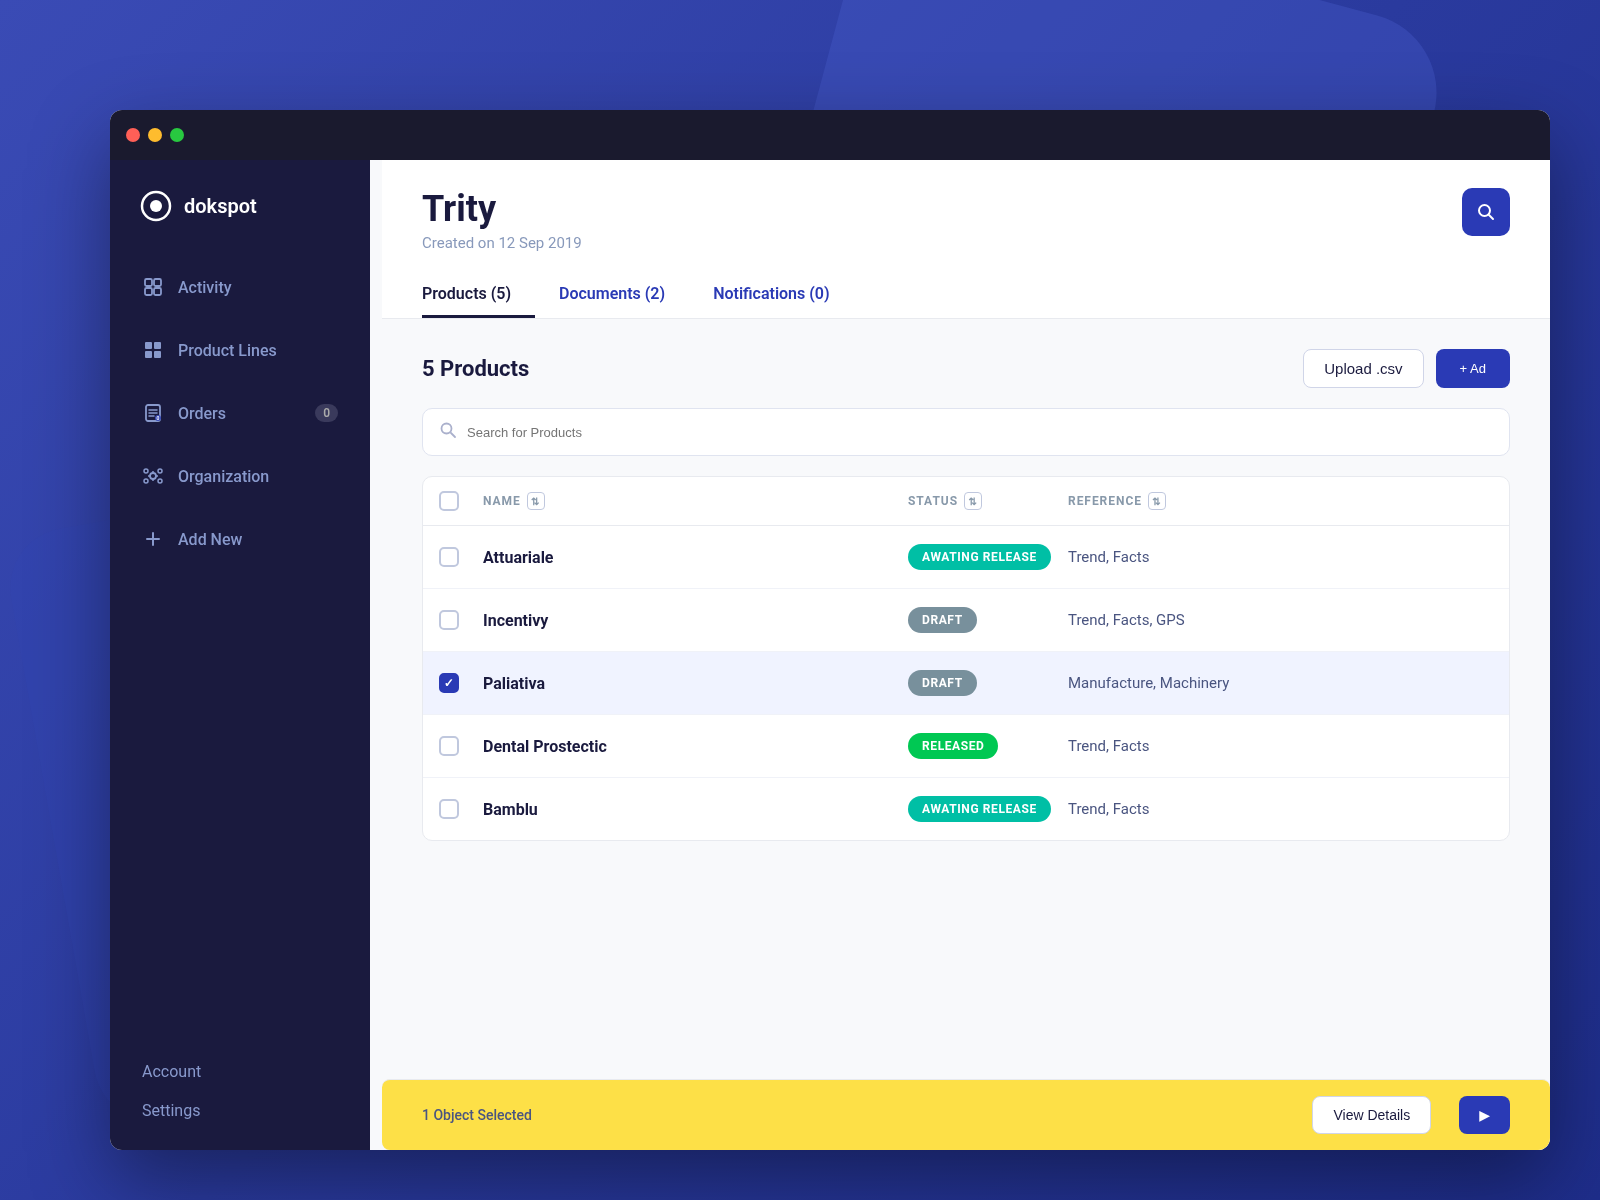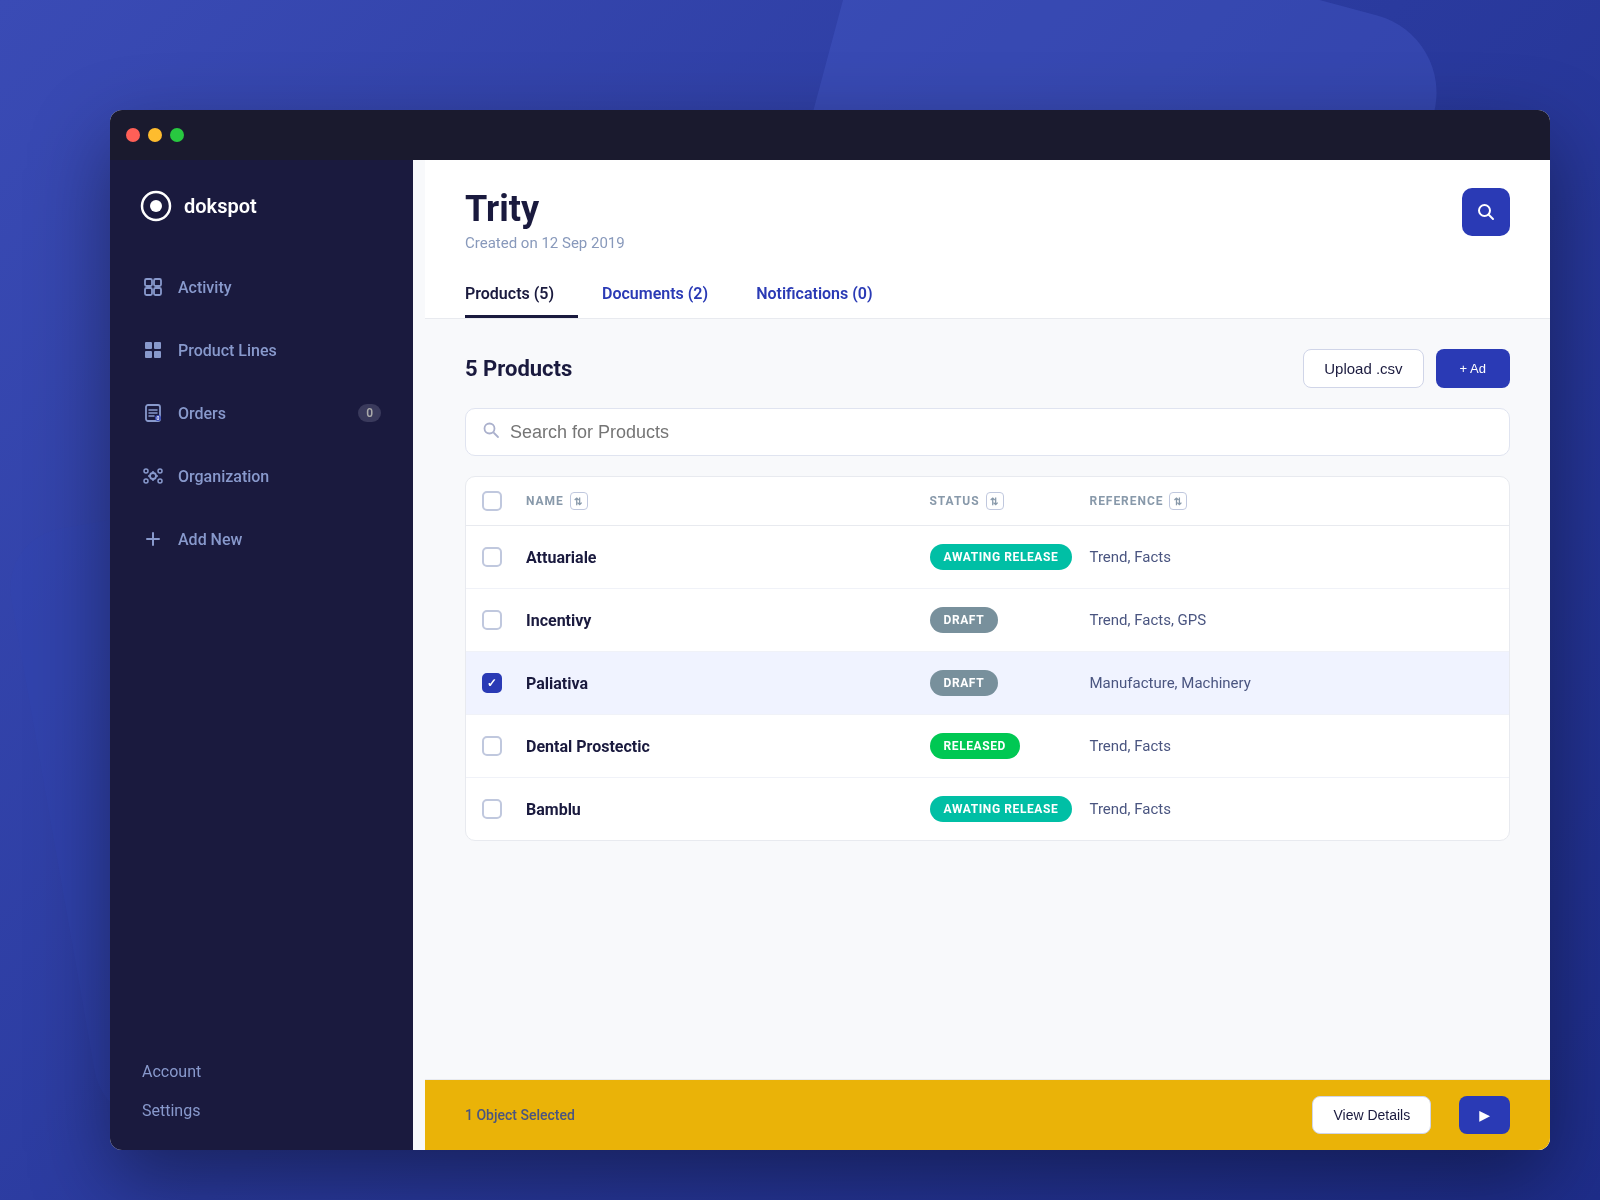--- a/index.html
+++ b/index.html
@@ -75,21 +75,21 @@
 
     
     .app-layout {
       display: flex;
       flex: 1;
       overflow: hidden;
     }
 
     
     .sidebar {
-      width: 303px;
+      width: 260px;
       background: #1a1a3e;
       display: flex;
       flex-direction: column;
       flex-shrink: 0;
       padding-top: 30px;
     }
     .sidebar-logo {
       display: flex;
       align-items: center;
       gap: 12px;
@@ -274,21 +274,21 @@
       gap: 10px;
     }
     .search-icon-svg {
       color: #aab0cc;
       font-size: 18px;
       flex-shrink: 0;
     }
     .search-input {
       border: none;
       outline: none;
-      font-size: 18px;
+      font-size: 13px;
       color: #aab0cc;
       flex: 1;
       background: transparent;
     }
 
     
     .products-table {
       background: #fff;
       border-radius: 10px;
       overflow: hidden;
@@ -375,27 +375,28 @@
       font-weight: 700;
       letter-spacing: 0.05em;
       text-transform: uppercase;
     }
     .badge-awaiting { background: #00bfa5; color: #fff; }
     .badge-draft { background: #78909c; color: #fff; }
     .badge-released { background: #00c853; color: #fff; }
 
     
     .footer-bar {
-      background: #eab308;
+      background: #fde047;
       border-top: 1px solid #e8eaef;
       padding: 16px 40px;
       display: flex;
       align-items: center;
       justify-content: space-between;
       flex-shrink: 0;
+      border-radius: 8px;
     }
     .footer-selected {
       font-size: 14px;
       color: #4a5580;
       font-weight: 500;
     }
     .btn-view-details {
       background: #fff;
       border: 1.5px solid #d0d5e8;
       color: #1a1a3e;

